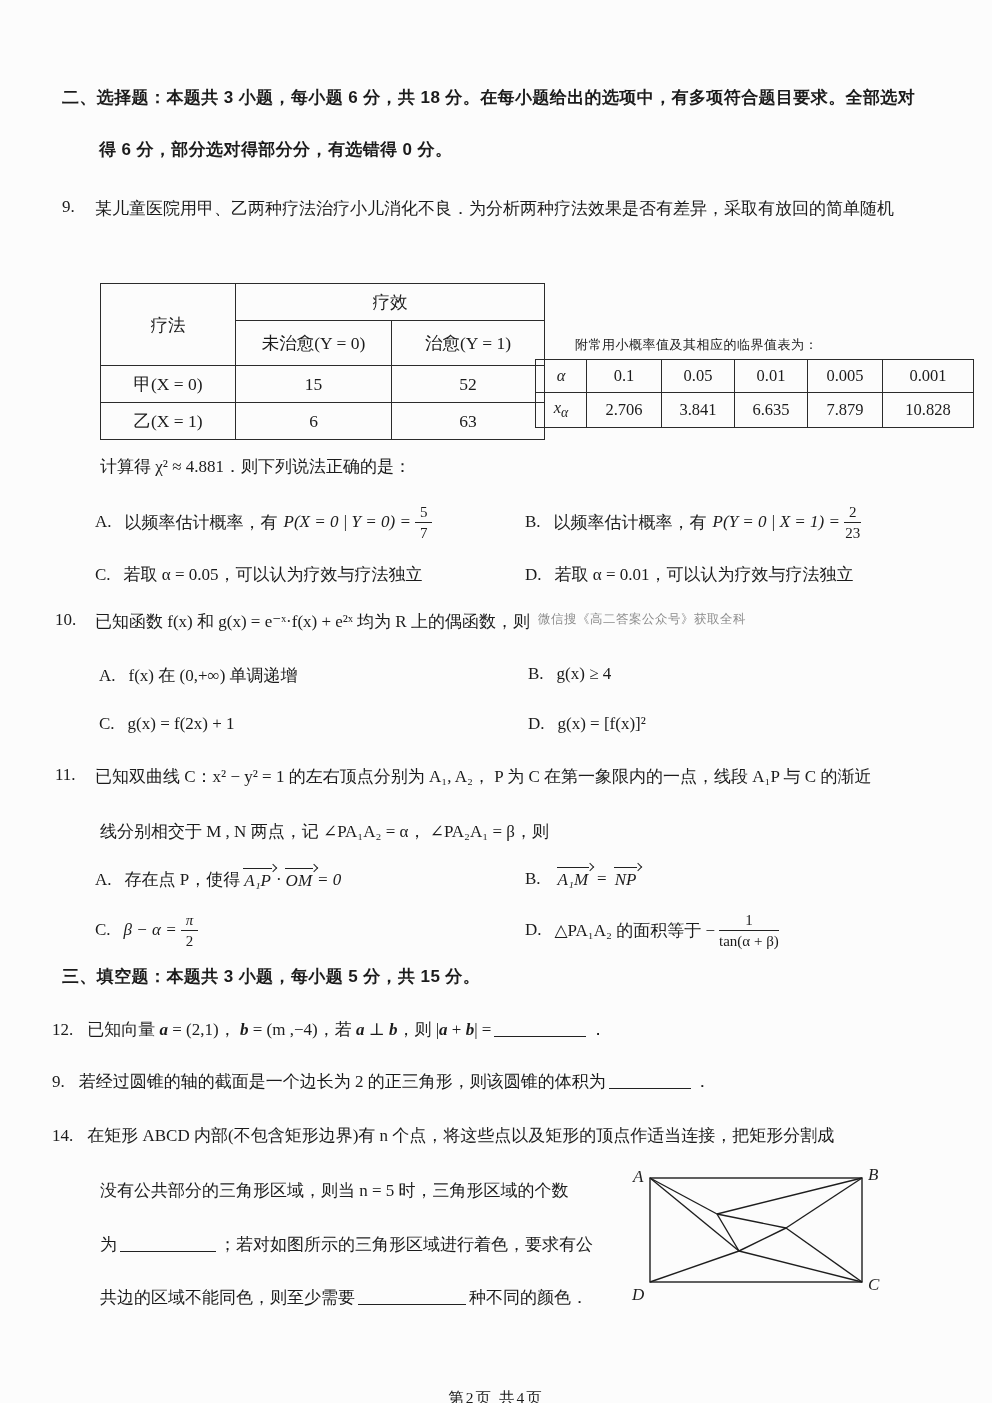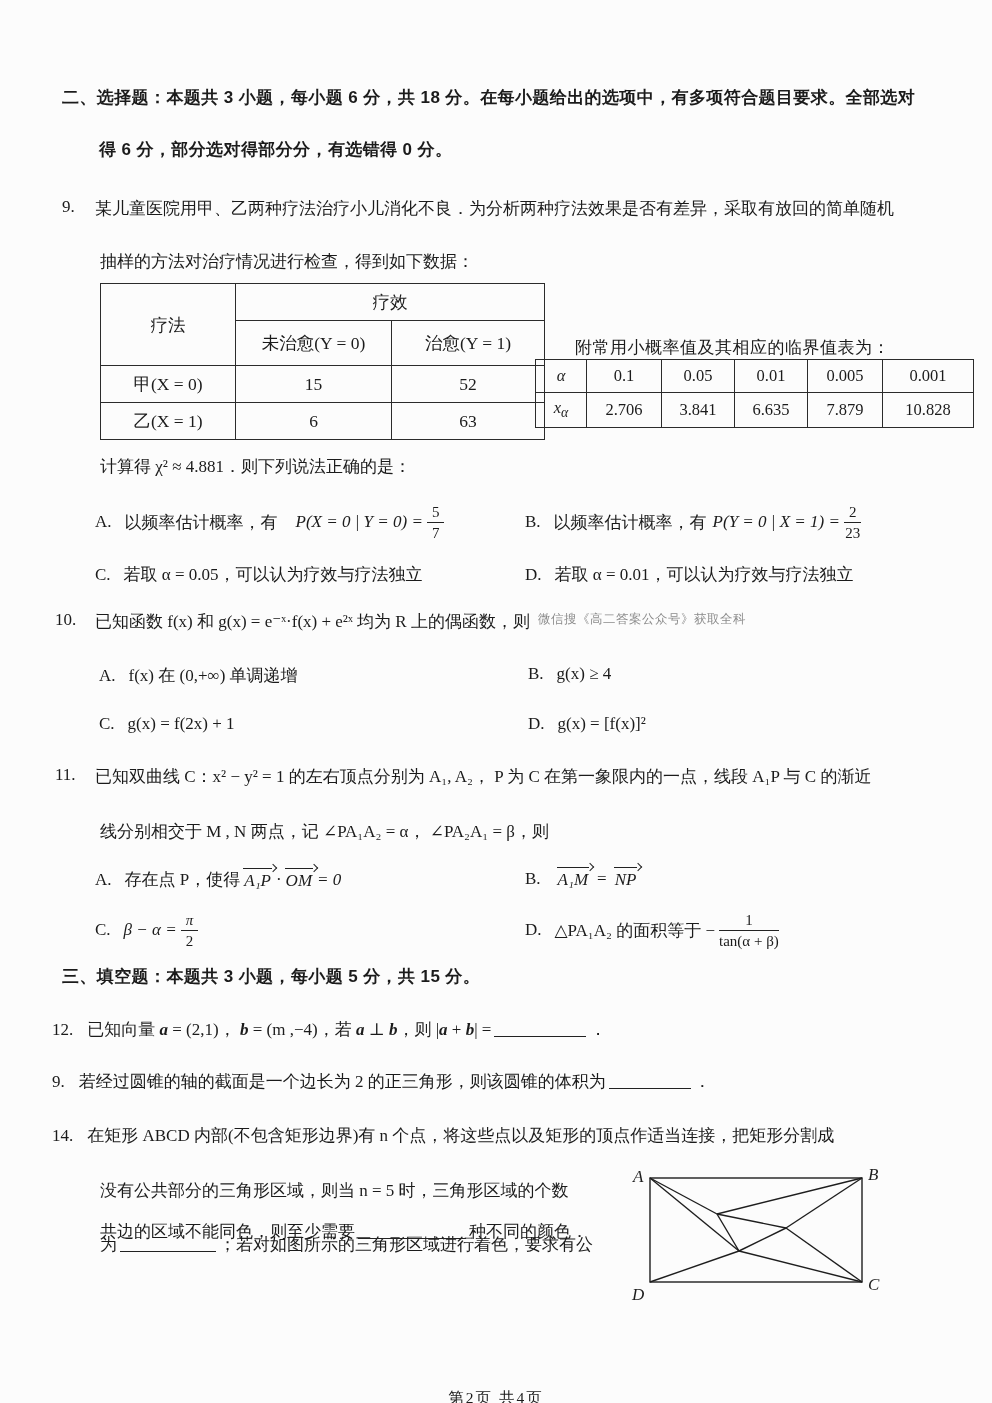--- a/index.html
+++ b/index.html
@@ -19,38 +19,37 @@
   .frac .num{display:block;padding:0 5px 1px;border-bottom:1.3px solid #222;}
   .frac .den{display:block;padding-top:1px;}
   .vec{font-style:italic;position:relative;display:inline-block;padding:2px 3px 0 2px;margin:0 2px;}
   .vec::before{content:"";position:absolute;left:1px;right:2px;top:-1px;border-top:1.3px solid #222;}
   .vec::after{content:"";position:absolute;right:-2px;top:-4px;width:5px;height:5px;
     border-top:1.3px solid #222;border-right:1.3px solid #222;transform:rotate(45deg);}
   .blank{display:inline-block;border-bottom:1.3px solid #222;height:14px;vertical-align:-2px;margin:0 3px;}
   table{border-collapse:collapse;background:transparent;}
   .t1 td{border:1.6px solid #2b2b2b;text-align:center;font-size:17.5px;padding:0 6px;}
   .t2 td{border:1.5px solid #2b2b2b;text-align:center;font-size:16.5px;padding:0 8px;}
-  .critnote{font-size:17px;letter-spacing:.5px;padding-left:40px;}
+  .critnote{font-size:13px;letter-spacing:.5px;padding-left:40px;}
   .wm{font-size:12.5px;color:#8b8b8b;font-family:"Liberation Sans","DejaVu Sans",sans-serif;
       position:relative;top:-4px;margin-left:8px;letter-spacing:.5px;}
   .fig-svg line, .fig-svg rect{stroke:#1e1e1e;stroke-width:1.4;fill:none;}
   .fig-svg text{font-family:"Liberation Serif","DejaVu Serif",serif;font-style:italic;font-size:17px;fill:#1e1e1e;}
   .footer{text-align:center;font-size:15.5px;letter-spacing:2px;}
 </style>
 </head>
 <body>
 
 <div class="page">
 
   <div class="abs sec" style="left:62px;top:86px;">二、选择题：本题共 3 小题，每小题 6 分，共 18 分。在每小题给出的选项中，有多项符合题目要求。全部选对</div>
   <div class="abs sec" style="left:99px;top:138px;">得 6 分，部分选对得部分分，有选错得 0 分。</div>
 
   <div class="abs qnum" style="left:62px;top:197px;">9.</div>
   <div class="abs" style="left:95px;top:197px;">某儿童医院用甲、乙两种疗法治疗小儿消化不良．为分析两种疗法效果是否有差异，采取有放回的简单随机</div>
-  <div class="abs" style="left:100px;top:250px;">抽样的方法对治疗情况进行检查，得到如下数据：</div>
 
   <table class="abs t1" style="left:100px;top:283px;">
     <tbody>
         <tr>
       <td rowspan="2" style="width:122px;height:80px;">疗法</td>
       <td colspan="2" style="height:36px;">疗效</td>
     </tr>
     <tr>
       <td style="width:143px;height:44px;">未治愈(Y = 0)</td>
       <td style="width:140px;">治愈(Y = 1)</td>
@@ -88,21 +87,21 @@
       <td>10.828</td>
     </tr>
   </tbody>
     </table>
 
   <div class="abs" style="left:100px;top:455px;">计算得 χ² ≈ 4.881．则下列说法正确的是：</div>
 
   <div class="abs opt" style="left:95px;top:490px;height:64px;">
     <span class="lab">A.</span>
     <span>以频率估计概率，有</span>
-    <span class="m" style="margin-left:18px;">P(X = 0 | Y = 0) =</span>
+    <span class="m" style="margin-left:6px;">P(X = 0 | Y = 0) =</span>
     <span class="frac">
         <span class="num">5</span>
         <span class="den">7</span>
       </span>
   </div>
   <div class="abs opt" style="left:525px;top:490px;height:64px;">
     <span class="lab">B.</span>
     <span>以频率估计概率，有</span>
     <span class="m" style="margin-left:6px;">P(Y = 0 | X = 1) =</span>
     <span class="frac">
@@ -185,21 +184,21 @@
     <span class="qnum" style="margin-right:14px;">9.</span><span>若经过圆锥的轴的截面是一个边长为 2 的正三角形，则该圆锥的体积为</span><span class="blank" style="width:82px;"></span><span>．</span>
   </div>
 
   <div class="abs" style="left:52px;top:1124px;">
     <span class="qnum" style="margin-right:14px;">14.</span><span>在矩形 ABCD 内部(不包含矩形边界)有 n 个点，将这些点以及矩形的顶点作适当连接，把矩形分割成</span>
   </div>
   <div class="abs" style="left:100px;top:1179px;">没有公共部分的三角形区域，则当 n = 5 时，三角形区域的个数</div>
   <div class="abs" style="left:100px;top:1233px;">
     <span>为</span><span class="blank" style="width:96px;"></span><span>；若对如图所示的三角形区域进行着色，要求有公</span>
   </div>
-  <div class="abs" style="left:100px;top:1220px;text-align:center;">
+  <div class="abs" style="left:100px;top:1286px;text-align:center;">
     <span>共边的区域不能同色，则至少需要</span><span class="blank" style="width:108px;"></span><span>种不同的颜色．</span>
   </div>
 
   <div class="abs" style="left:628px;top:1160px;">
     <svg class="fig-svg" width="260" height="146" viewBox="0 0 260 146">
       <rect x="22" y="18" width="212" height="104"></rect>
       <line x1="22" y1="18" x2="89" y2="54"></line>
       <line x1="22" y1="18" x2="111" y2="91"></line>
       <line x1="89" y1="54" x2="111" y2="91"></line>
       <line x1="89" y1="54" x2="234" y2="18"></line>

